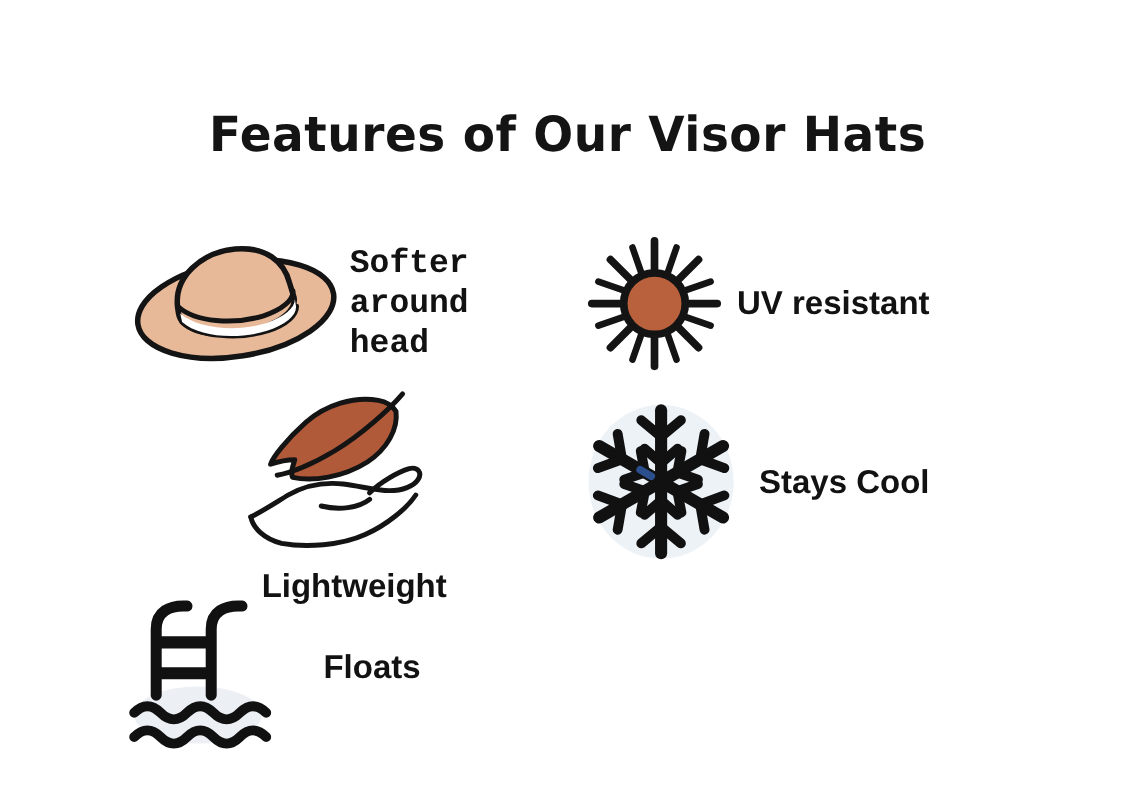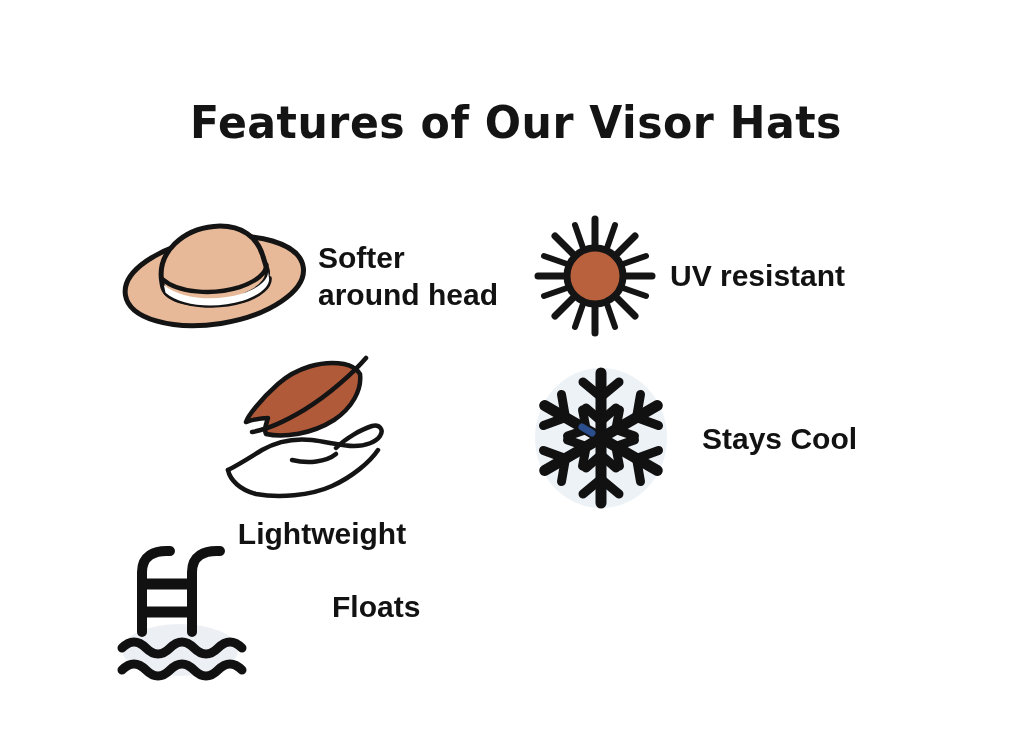--- a/index.html
+++ b/index.html
@@ -68,32 +68,32 @@
   .feature-label {
     font-family: "Liberation Sans", sans-serif;
     font-weight: 700;
     font-size: 30px;
     line-height: 1.22;
     color: #121212;
     white-space: pre-line;
   }
 
   
-  .cell-hat  .feature-label { margin-left: 8px;  margin-top: 2px; }
+  .cell-hat  .feature-label { margin-left: 8px;  margin-top: 2px; font-family: Liberation Mono, monospace; }
   .cell-sun  .feature-label { margin-left: 6px;  margin-top: 1px; }
   .cell-leaf .feature-label { margin-left: 10px; margin-top: 18px; }
   .cell-snow .feature-label { margin-left: 14px; margin-top: 2px; }
   .cell-pool .feature-label { margin-left: 26px; margin-top: -16px; }
   .cell-wipe .feature-label { margin-left: 16px; margin-top: -10px; }
 
   .cell-sun  { padding-left: 22px; }
-  .cell-snow { padding-left: 22px; gap: 12px; }
+  .cell-snow { padding-left: 22px; }
   .cell-wipe { padding-left: 22px; }
   .cell-leaf { padding-left: 130px; flex-direction: column; }
-  .cell-pool { padding-left: 148px; gap: 38px; }
+  .cell-pool { padding-left: 148px; }
 
   svg { display: block; overflow: visible; }
 </style>
 </head>
 <body>
 
 <div id="infographic-title">Features of Our Visor Hats</div>
 
 <div id="features-grid">
 

